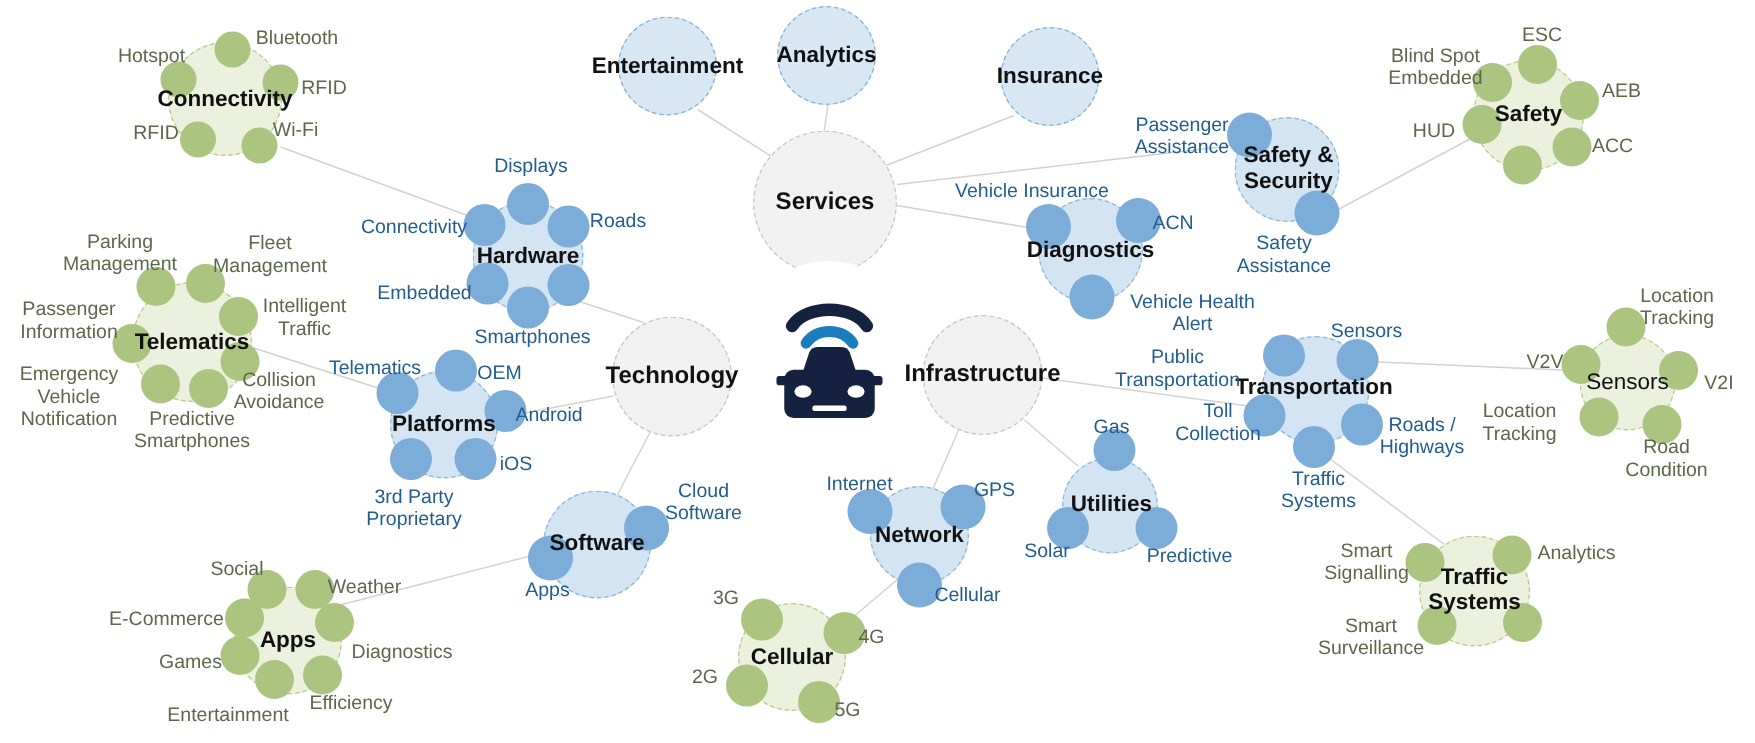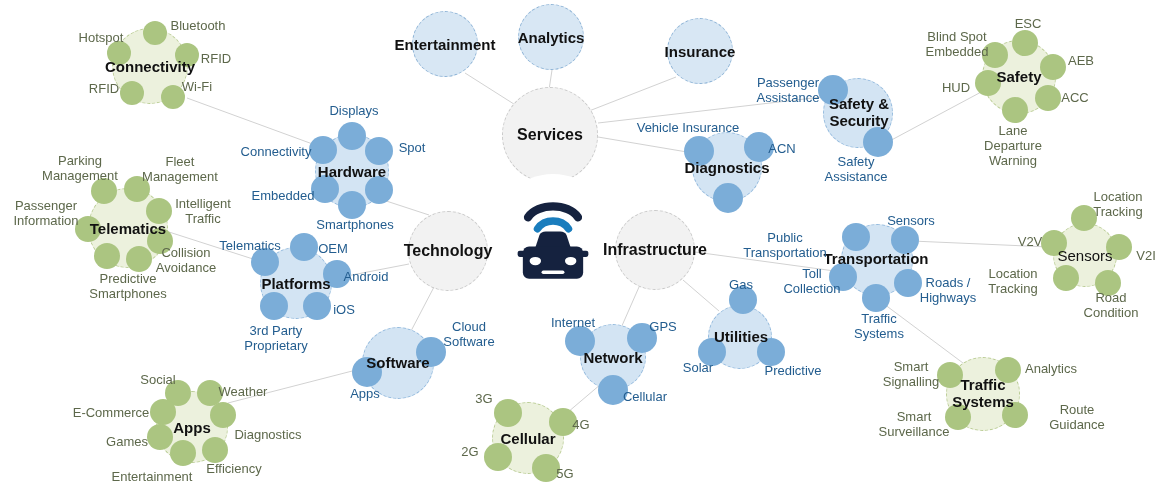--- a/index.html
+++ b/index.html
@@ -98,20 +98,23 @@
     <div class="sat" style="left: 75px; top: 216px; width: 26px; height: 26px; background: rgb(171, 197, 129); z-index: 3;"></div>
     <div class="lbl" style="left: 128px; top: 228px; font: 700 15px &quot;Liberation Sans&quot;, sans-serif; color: rgb(17, 17, 17); z-index: 6;">Telematics</div>
     <div class="lbl" style="left: 80px; top: 168px; font: 400 13px &quot;Liberation Sans&quot;, sans-serif; color: rgb(93, 104, 75); z-index: 6;">Parking
 Management</div>
     <div class="lbl" style="left: 180px; top: 169px; font: 400 13px &quot;Liberation Sans&quot;, sans-serif; color: rgb(93, 104, 75); z-index: 6;">Fleet
 Management</div>
     <div class="lbl" style="left: 46px; top: 213px; font: 400 13px &quot;Liberation Sans&quot;, sans-serif; color: rgb(93, 104, 75); z-index: 6;">Passenger
 Information</div>
     <div class="lbl" style="left: 203px; top: 211px; font: 400 13px &quot;Liberation Sans&quot;, sans-serif; color: rgb(93, 104, 75); z-index: 6;">Intelligent
 Traffic</div>
+    <div class="lbl" style="left: 46px; top: 264px; font: 400 13px &quot;Liberation Sans&quot;, sans-serif; color: rgb(93, 104, 75); z-index: 6;">Emergency
+Vehicle
+Notification</div>
     <div class="lbl" style="left: 128px; top: 286px; font: 400 13px &quot;Liberation Sans&quot;, sans-serif; color: rgb(93, 104, 75); z-index: 6;">Predictive
 Smartphones</div>
     <div class="lbl" style="left: 186px; top: 260px; font: 400 13px &quot;Liberation Sans&quot;, sans-serif; color: rgb(93, 104, 75); z-index: 6;">Collision
 Avoidance</div>
     <div class="cluster-circle" style="left: 156px; top: 391px; width: 72px; height: 72px; background: rgb(236, 241, 221); border: 1.5px dashed rgb(185, 204, 147); z-index: 2;"></div>
     <div class="sat" style="left: 165px; top: 380px; width: 26px; height: 26px; background: rgb(171, 197, 129); z-index: 3;"></div>
     <div class="sat" style="left: 197px; top: 380px; width: 26px; height: 26px; background: rgb(171, 197, 129); z-index: 3;"></div>
     <div class="sat" style="left: 150px; top: 399px; width: 26px; height: 26px; background: rgb(171, 197, 129); z-index: 3;"></div>
     <div class="sat" style="left: 210px; top: 402px; width: 26px; height: 26px; background: rgb(171, 197, 129); z-index: 3;"></div>
     <div class="sat" style="left: 147px; top: 424px; width: 26px; height: 26px; background: rgb(171, 197, 129); z-index: 3;"></div>
@@ -128,21 +131,21 @@
     <div class="cluster-circle" style="left: 315px; top: 134px; width: 74px; height: 74px; background: rgb(211, 228, 243); border: 1.5px dashed rgb(146, 185, 221); z-index: 2;"></div>
     <div class="sat" style="left: 338px; top: 122px; width: 28px; height: 28px; background: rgb(123, 173, 216); z-index: 3;"></div>
     <div class="sat" style="left: 309px; top: 136px; width: 28px; height: 28px; background: rgb(123, 173, 216); z-index: 3;"></div>
     <div class="sat" style="left: 365px; top: 137px; width: 28px; height: 28px; background: rgb(123, 173, 216); z-index: 3;"></div>
     <div class="sat" style="left: 311px; top: 175px; width: 28px; height: 28px; background: rgb(123, 173, 216); z-index: 3;"></div>
     <div class="sat" style="left: 338px; top: 191px; width: 28px; height: 28px; background: rgb(123, 173, 216); z-index: 3;"></div>
     <div class="sat" style="left: 365px; top: 176px; width: 28px; height: 28px; background: rgb(123, 173, 216); z-index: 3;"></div>
     <div class="lbl" style="left: 352px; top: 171px; font: 700 15px &quot;Liberation Sans&quot;, sans-serif; color: rgb(17, 17, 17); z-index: 6;">Hardware</div>
     <div class="lbl" style="left: 354px; top: 110px; font: 400 13px &quot;Liberation Sans&quot;, sans-serif; color: rgb(35, 93, 143); z-index: 6;">Displays</div>
     <div class="lbl" style="left: 276px; top: 151px; font: 400 13px &quot;Liberation Sans&quot;, sans-serif; color: rgb(35, 93, 143); z-index: 6;">Connectivity</div>
-    <div class="lbl" style="left: 412px; top: 147px; font: 400 13px &quot;Liberation Sans&quot;, sans-serif; color: rgb(35, 93, 143); z-index: 6;">Spot</div>
+    <div class="lbl" style="left: 412px; top: 147px; font: 400 13px &quot;Liberation Sans&quot;, sans-serif; color: rgb(35, 93, 143); z-index: 6;">Roads</div>
     <div class="lbl" style="left: 283px; top: 195px; font: 400 13px &quot;Liberation Sans&quot;, sans-serif; color: rgb(35, 93, 143); z-index: 6;">Embedded</div>
     <div class="lbl" style="left: 355px; top: 224px; font: 400 13px &quot;Liberation Sans&quot;, sans-serif; color: rgb(35, 93, 143); z-index: 6;">Smartphones</div>
     <div class="cluster-circle" style="left: 260px; top: 247px; width: 72px; height: 72px; background: rgb(211, 228, 243); border: 1.5px dashed rgb(146, 185, 221); z-index: 2;"></div>
     <div class="sat" style="left: 251px; top: 248px; width: 28px; height: 28px; background: rgb(123, 173, 216); z-index: 3;"></div>
     <div class="sat" style="left: 290px; top: 233px; width: 28px; height: 28px; background: rgb(123, 173, 216); z-index: 3;"></div>
     <div class="sat" style="left: 323px; top: 260px; width: 28px; height: 28px; background: rgb(123, 173, 216); z-index: 3;"></div>
     <div class="sat" style="left: 303px; top: 292px; width: 28px; height: 28px; background: rgb(123, 173, 216); z-index: 3;"></div>
     <div class="sat" style="left: 260px; top: 292px; width: 28px; height: 28px; background: rgb(123, 173, 216); z-index: 3;"></div>
     <div class="lbl" style="left: 296px; top: 283px; font: 700 15px &quot;Liberation Sans&quot;, sans-serif; color: rgb(17, 17, 17); z-index: 6;">Platforms</div>
     <div class="lbl" style="left: 250px; top: 245px; font: 400 13px &quot;Liberation Sans&quot;, sans-serif; color: rgb(35, 93, 143); z-index: 6;">Telematics</div>
@@ -184,20 +187,22 @@
     <div class="lbl" style="left: 581px; top: 424px; font: 400 13px &quot;Liberation Sans&quot;, sans-serif; color: rgb(93, 104, 75); z-index: 6;">4G</div>
     <div class="lbl" style="left: 470px; top: 451px; font: 400 13px &quot;Liberation Sans&quot;, sans-serif; color: rgb(93, 104, 75); z-index: 6;">2G</div>
     <div class="lbl" style="left: 565px; top: 473px; font: 400 13px &quot;Liberation Sans&quot;, sans-serif; color: rgb(93, 104, 75); z-index: 6;">5G</div>
     <div class="cluster-circle" style="left: 692px; top: 132px; width: 70px; height: 70px; background: rgb(211, 228, 243); border: 1.5px dashed rgb(146, 185, 221); z-index: 2;"></div>
     <div class="sat" style="left: 684px; top: 136px; width: 30px; height: 30px; background: rgb(123, 173, 216); z-index: 3;"></div>
     <div class="sat" style="left: 744px; top: 132px; width: 30px; height: 30px; background: rgb(123, 173, 216); z-index: 3;"></div>
     <div class="sat" style="left: 713px; top: 183px; width: 30px; height: 30px; background: rgb(123, 173, 216); z-index: 3;"></div>
     <div class="lbl" style="left: 727px; top: 167px; font: 700 15px &quot;Liberation Sans&quot;, sans-serif; color: rgb(17, 17, 17); z-index: 6;">Diagnostics</div>
     <div class="lbl" style="left: 688px; top: 127px; font: 400 13px &quot;Liberation Sans&quot;, sans-serif; color: rgb(35, 93, 143); z-index: 6;">Vehicle Insurance</div>
     <div class="lbl" style="left: 782px; top: 148px; font: 400 13px &quot;Liberation Sans&quot;, sans-serif; color: rgb(35, 93, 143); z-index: 6;">ACN</div>
+    <div class="lbl" style="left: 795px; top: 208px; font: 400 13px &quot;Liberation Sans&quot;, sans-serif; color: rgb(35, 93, 143); z-index: 6;">Vehicle Health
+Alert</div>
     <div class="cluster-circle" style="left: 823px; top: 78px; width: 70px; height: 70px; background: rgb(211, 228, 243); border: 1.5px dashed rgb(146, 185, 221); z-index: 2;"></div>
     <div class="sat" style="left: 818px; top: 75px; width: 30px; height: 30px; background: rgb(123, 173, 216); z-index: 3;"></div>
     <div class="sat" style="left: 863px; top: 127px; width: 30px; height: 30px; background: rgb(123, 173, 216); z-index: 3;"></div>
     <div class="lbl" style="left: 859px; top: 112px; font: 700 15px &quot;Liberation Sans&quot;, sans-serif; color: rgb(17, 17, 17); z-index: 6;">Safety &amp;
 Security</div>
     <div class="lbl" style="left: 788px; top: 90px; font: 400 13px &quot;Liberation Sans&quot;, sans-serif; color: rgb(35, 93, 143); z-index: 6;">Passenger
 Assistance</div>
     <div class="lbl" style="left: 856px; top: 169px; font: 400 13px &quot;Liberation Sans&quot;, sans-serif; color: rgb(35, 93, 143); z-index: 6;">Safety
 Assistance</div>
     <div class="cluster-circle" style="left: 841px; top: 224px; width: 72px; height: 72px; background: rgb(211, 228, 243); border: 1.5px dashed rgb(146, 185, 221); z-index: 2;"></div>
@@ -235,31 +240,27 @@
     <div class="sat" style="left: 995px; top: 357px; width: 26px; height: 26px; background: rgb(171, 197, 129); z-index: 3;"></div>
     <div class="sat" style="left: 945px; top: 404px; width: 26px; height: 26px; background: rgb(171, 197, 129); z-index: 3;"></div>
     <div class="sat" style="left: 1002px; top: 402px; width: 26px; height: 26px; background: rgb(171, 197, 129); z-index: 3;"></div>
     <div class="lbl" style="left: 983px; top: 393px; font: 700 15px &quot;Liberation Sans&quot;, sans-serif; color: rgb(17, 17, 17); z-index: 6;">Traffic
 Systems</div>
     <div class="lbl" style="left: 911px; top: 374px; font: 400 13px &quot;Liberation Sans&quot;, sans-serif; color: rgb(93, 104, 75); z-index: 6;">Smart
 Signalling</div>
     <div class="lbl" style="left: 1051px; top: 368px; font: 400 13px &quot;Liberation Sans&quot;, sans-serif; color: rgb(93, 104, 75); z-index: 6;">Analytics</div>
     <div class="lbl" style="left: 914px; top: 424px; font: 400 13px &quot;Liberation Sans&quot;, sans-serif; color: rgb(93, 104, 75); z-index: 6;">Smart
 Surveillance</div>
-    <div class="lbl" style="left: 1077px; top: 417px; font: 400 13px &quot;Liberation Sans&quot;, sans-serif; color: rgb(93, 104, 75); z-index: 6;">Route Guidance</div>
     <div class="cluster-circle" style="left: 982px; top: 40px; width: 74px; height: 74px; background: rgb(236, 241, 221); border: 1.5px dashed rgb(185, 204, 147); z-index: 2;"></div>
     <div class="sat" style="left: 1012px; top: 30px; width: 26px; height: 26px; background: rgb(171, 197, 129); z-index: 3;"></div>
     <div class="sat" style="left: 982px; top: 42px; width: 26px; height: 26px; background: rgb(171, 197, 129); z-index: 3;"></div>
     <div class="sat" style="left: 1040px; top: 54px; width: 26px; height: 26px; background: rgb(171, 197, 129); z-index: 3;"></div>
     <div class="sat" style="left: 975px; top: 70px; width: 26px; height: 26px; background: rgb(171, 197, 129); z-index: 3;"></div>
     <div class="sat" style="left: 1035px; top: 85px; width: 26px; height: 26px; background: rgb(171, 197, 129); z-index: 3;"></div>
     <div class="sat" style="left: 1002px; top: 97px; width: 26px; height: 26px; background: rgb(171, 197, 129); z-index: 3;"></div>
     <div class="lbl" style="left: 1019px; top: 76px; font: 700 15px &quot;Liberation Sans&quot;, sans-serif; color: rgb(17, 17, 17); z-index: 6;">Safety</div>
     <div class="lbl" style="left: 1028px; top: 23px; font: 400 13px &quot;Liberation Sans&quot;, sans-serif; color: rgb(93, 104, 75); z-index: 6;">ESC</div>
     <div class="lbl" style="left: 957px; top: 44px; font: 400 13px &quot;Liberation Sans&quot;, sans-serif; color: rgb(93, 104, 75); z-index: 6;">Blind Spot
 Embedded</div>
     <div class="lbl" style="left: 1081px; top: 60px; font: 400 13px &quot;Liberation Sans&quot;, sans-serif; color: rgb(93, 104, 75); z-index: 6;">AEB</div>
     <div class="lbl" style="left: 956px; top: 87px; font: 400 13px &quot;Liberation Sans&quot;, sans-serif; color: rgb(93, 104, 75); z-index: 6;">HUD</div>
     <div class="lbl" style="left: 1075px; top: 97px; font: 400 13px &quot;Liberation Sans&quot;, sans-serif; color: rgb(93, 104, 75); z-index: 6;">ACC</div>
-    <div class="lbl" style="left: 1013px; top: 145px; font: 400 13px &quot;Liberation Sans&quot;, sans-serif; color: rgb(93, 104, 75); z-index: 6;">Lane
-Departure
-Warning</div>
   </div>
 
 </body></html>

